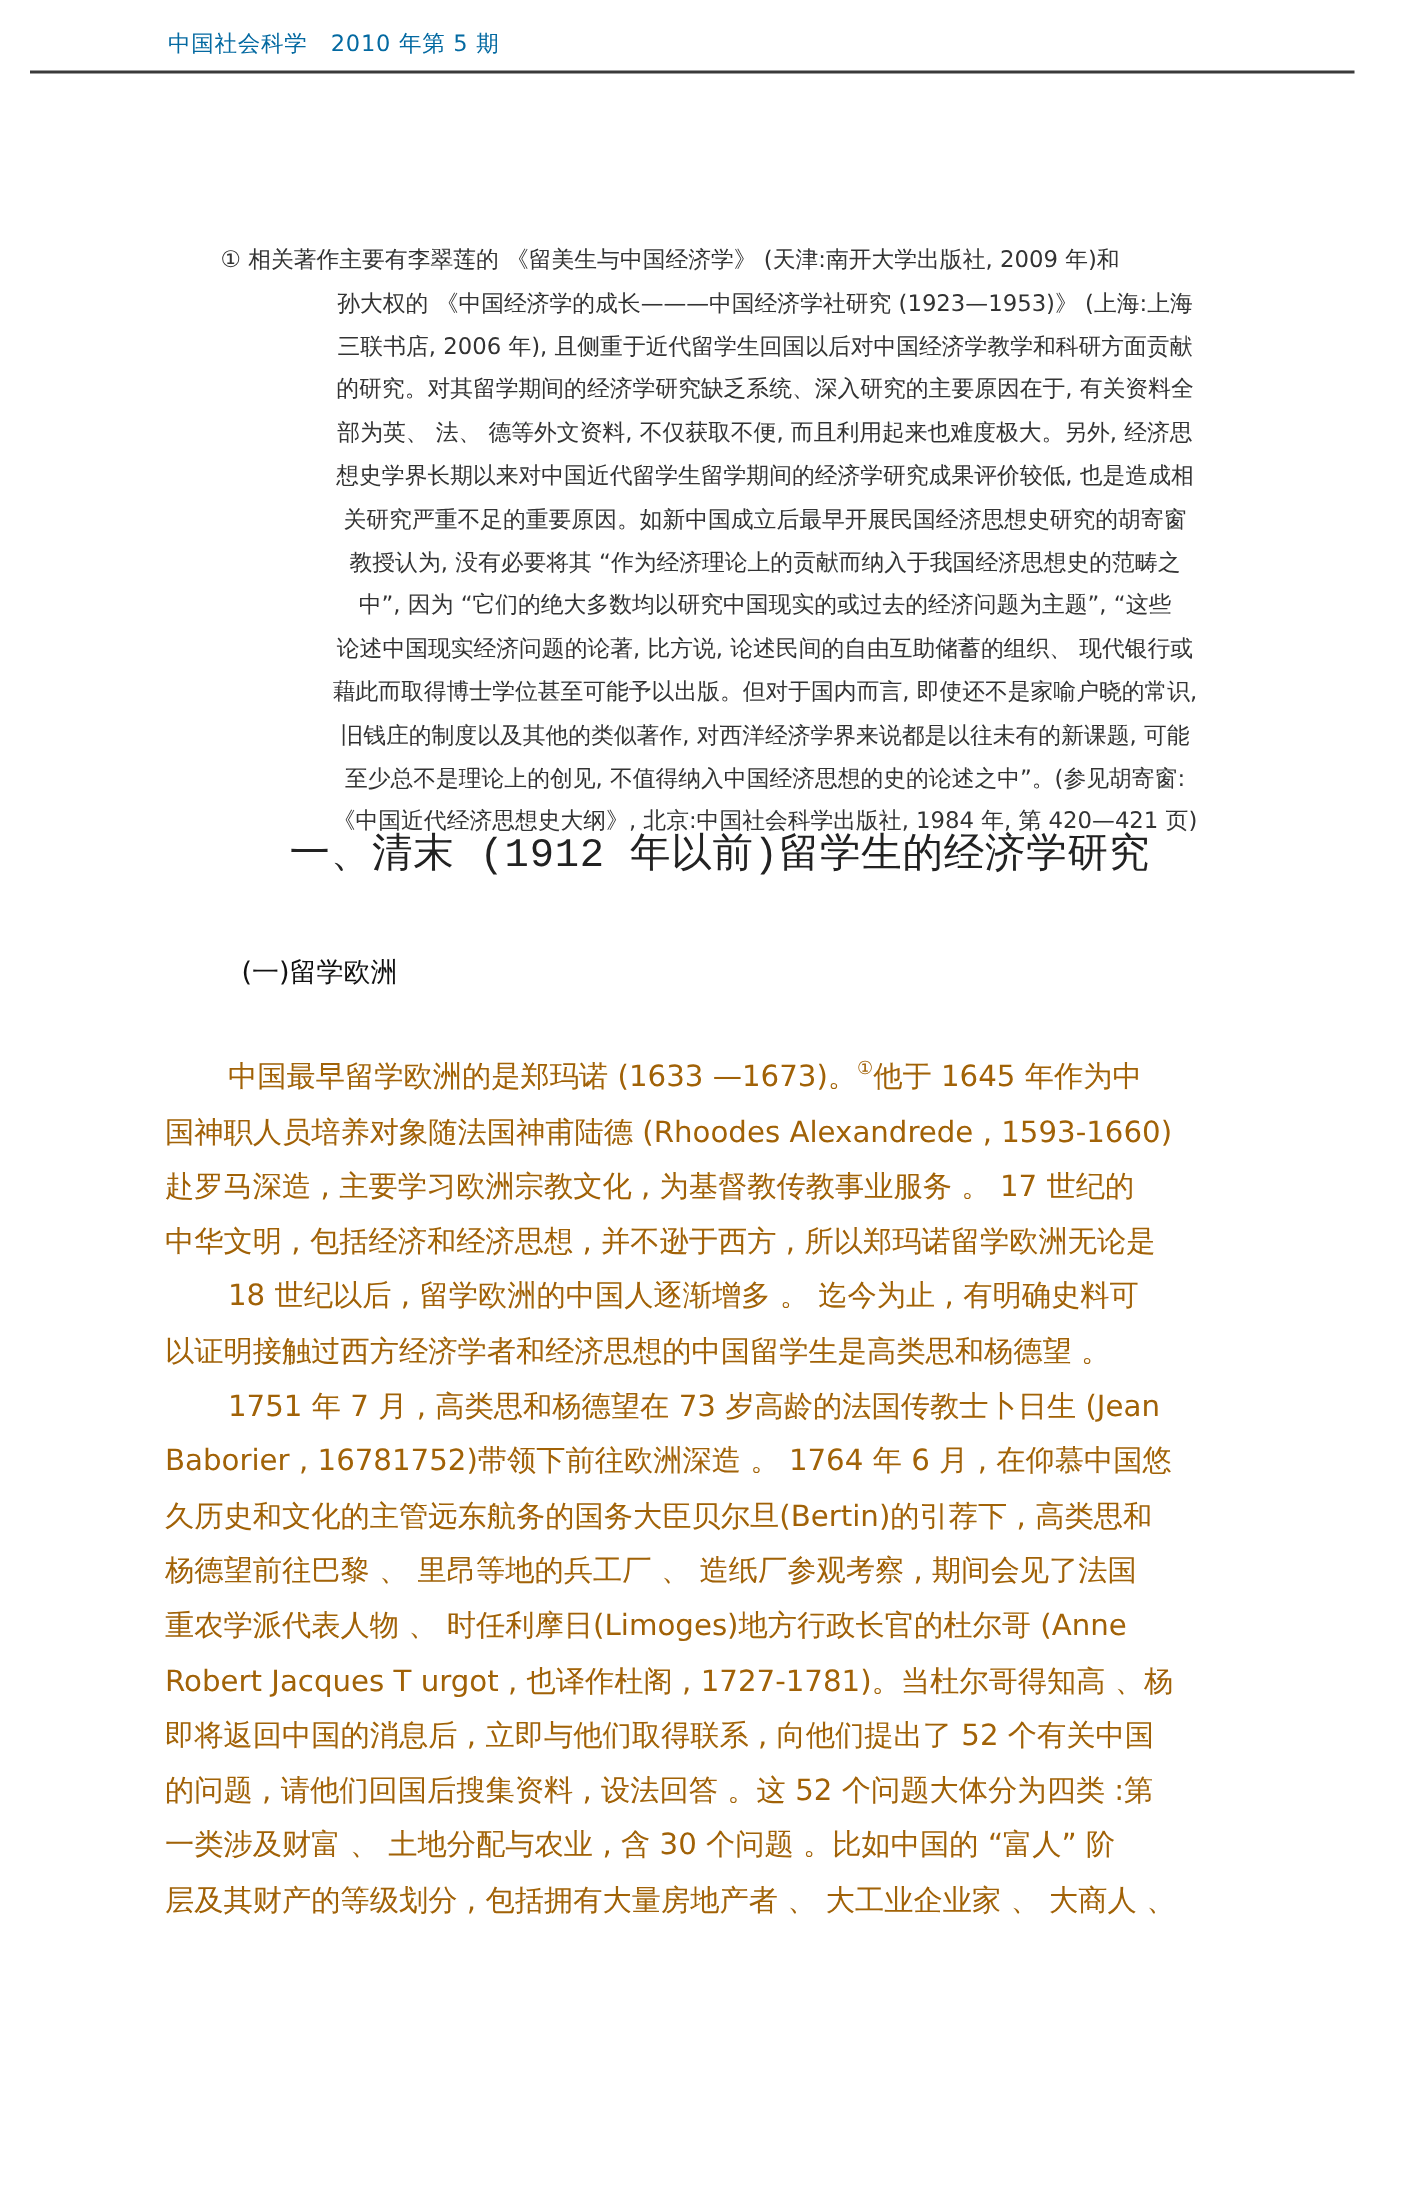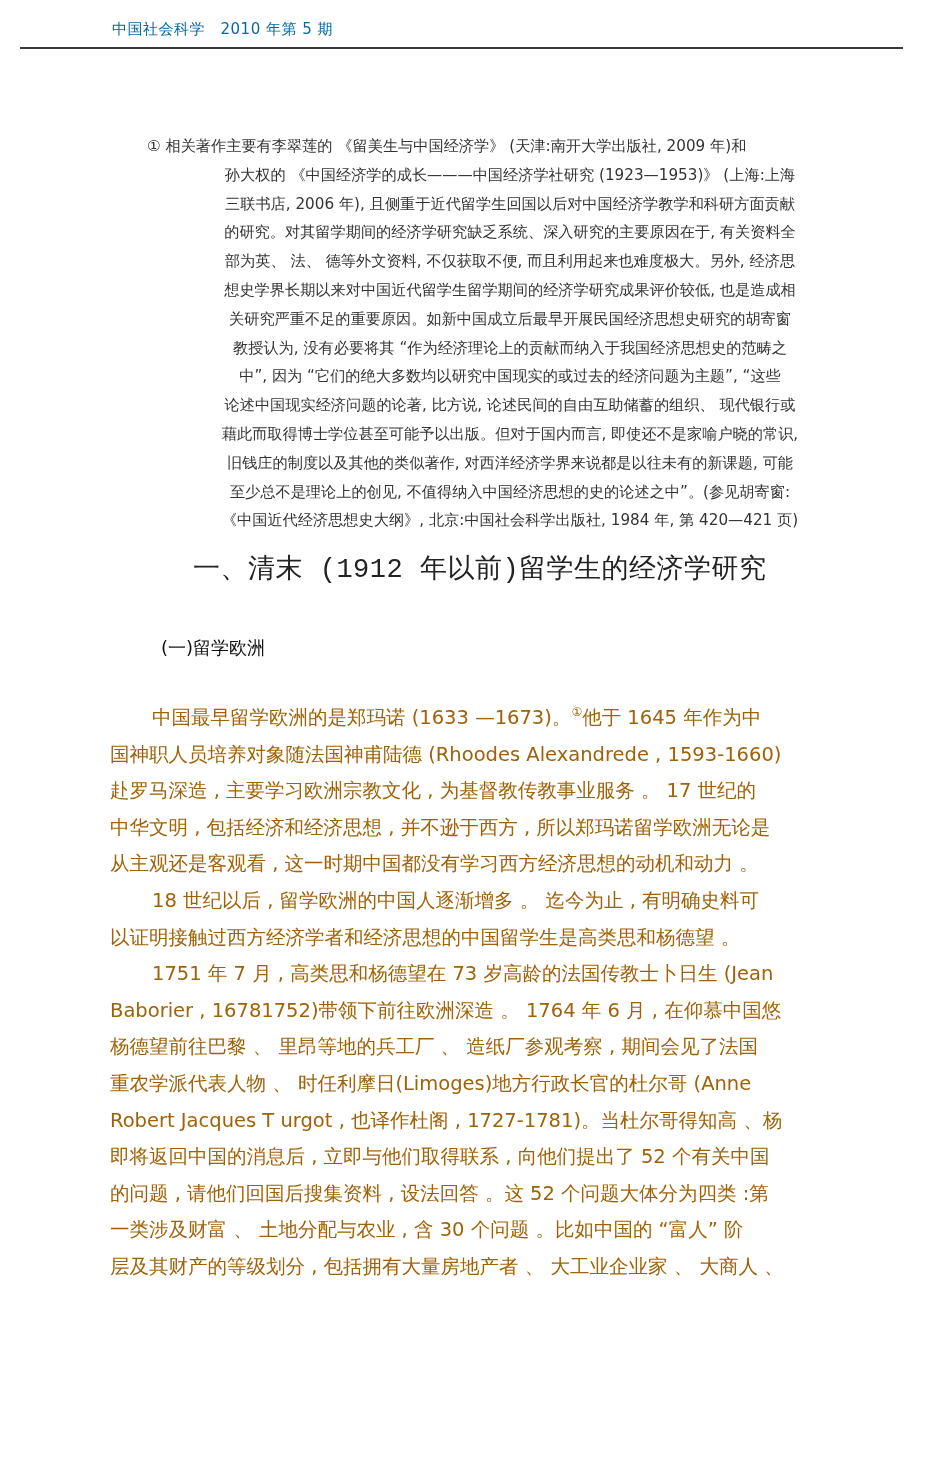--- a/index.html
+++ b/index.html
@@ -1,20 +1,20 @@
 <!DOCTYPE html>
 <html><head>
 <meta charset="utf-8">
 <style>
   html, body { margin: 0; padding: 0; background: #ffffff; }
   body { width: 950px; height: 1463px; position: relative; overflow: hidden;
          font-family: "DejaVu Sans", "Liberation Sans", sans-serif; color: #111; }
   .running-head { position: absolute; left: 112px; top: 20px; font-size: 15px; color: #0369a1; letter-spacing: 0.5px; }
   .head-rule { position: absolute; left: 20px; top: 47px; width: 883px; height: 2px; background: #3a3a3a; }
-  .footnote { position: absolute; left: 147px; top: 132px; width: 690px; font-size: 15.2px; line-height: 28.8px; color: #333; font-family: "DejaVu Sans", sans-serif; }
+  .footnote { position: absolute; left: 147px; top: 159px; width: 690px; font-size: 15.2px; line-height: 28.8px; color: #333; font-family: "DejaVu Sans", sans-serif; }
   .footnote .fn-line { white-space: nowrap; display: block; }
   .footnote .indent { padding-left: 36px; text-align: center; }
   .section-title { position: absolute; left: 193px; top: 550px; font-size: 27px; color: #222; font-family: Liberation Mono, monospace; letter-spacing: 0.5px; }
   .sub-title { position: absolute; left: 161px; top: 636px; font-size: 18px; color: #111; }
   .body-text { position: absolute; left: 110px; top: 694px; width: 730px; font-size: 19.5px; line-height: 36.6px; color: #a16207; }
   .body-text .line { display: block; white-space: nowrap; }
   .body-text .pi { padding-left: 42px; }
   sup { font-size: 12px; vertical-align: 8px; }
 </style>
 </head>
@@ -41,25 +41,25 @@
 </div>
 
 <div class="section-title">一、清末 (1912 年以前)留学生的经济学研究</div>
 <div class="sub-title">(一)留学欧洲</div>
 
 <div class="body-text">
   <span class="line pi"><span>中国最早留学欧洲的是郑玛诺 (1633 —1673)。</span><sup>①</sup><span>他于 1645 年作为中</span></span>
   <span class="line">国神职人员培养对象随法国神甫陆德 (Rhoodes Alexandrede , 1593-1660)</span>
   <span class="line">赴罗马深造 , 主要学习欧洲宗教文化 , 为基督教传教事业服务 。 17 世纪的</span>
   <span class="line">中华文明 , 包括经济和经济思想 , 并不逊于西方 , 所以郑玛诺留学欧洲无论是</span>
-  <span class="line">从主观还是客观看 , 这一时期中国都没有学习西方经济思想的动机和动力 。</span>
   <span class="line pi">18 世纪以后 , 留学欧洲的中国人逐渐增多 。 迄今为止 , 有明确史料可</span>
   <span class="line">以证明接触过西方经济学者和经济思想的中国留学生是高类思和杨德望 。</span>
   <span class="line pi">1751 年 7 月 , 高类思和杨德望在 73 岁高龄的法国传教士卜日生 (Jean</span>
   <span class="line">Baborier , 16781752)带领下前往欧洲深造 。 1764 年 6 月 , 在仰慕中国悠</span>
+  <span class="line">久历史和文化的主管远东航务的国务大臣贝尔旦(Bertin)的引荐下 , 高类思和</span>
   <span class="line">杨德望前往巴黎 、 里昂等地的兵工厂 、 造纸厂参观考察 , 期间会见了法国</span>
   <span class="line">重农学派代表人物 、 时任利摩日(Limoges)地方行政长官的杜尔哥 (Anne</span>
   <span class="line">Robert Jacques T urgot , 也译作杜阁 , 1727-1781)。当杜尔哥得知高 、杨</span>
   <span class="line">即将返回中国的消息后 , 立即与他们取得联系 , 向他们提出了 52 个有关中国</span>
   <span class="line">的问题 , 请他们回国后搜集资料 , 设法回答 。这 52 个问题大体分为四类 :第</span>
   <span class="line">一类涉及财富 、 土地分配与农业 , 含 30 个问题 。比如中国的 “富人” 阶</span>
   <span class="line">层及其财产的等级划分 , 包括拥有大量房地产者 、 大工业企业家 、 大商人 、</span>
 </div>
 
 </body></html>

